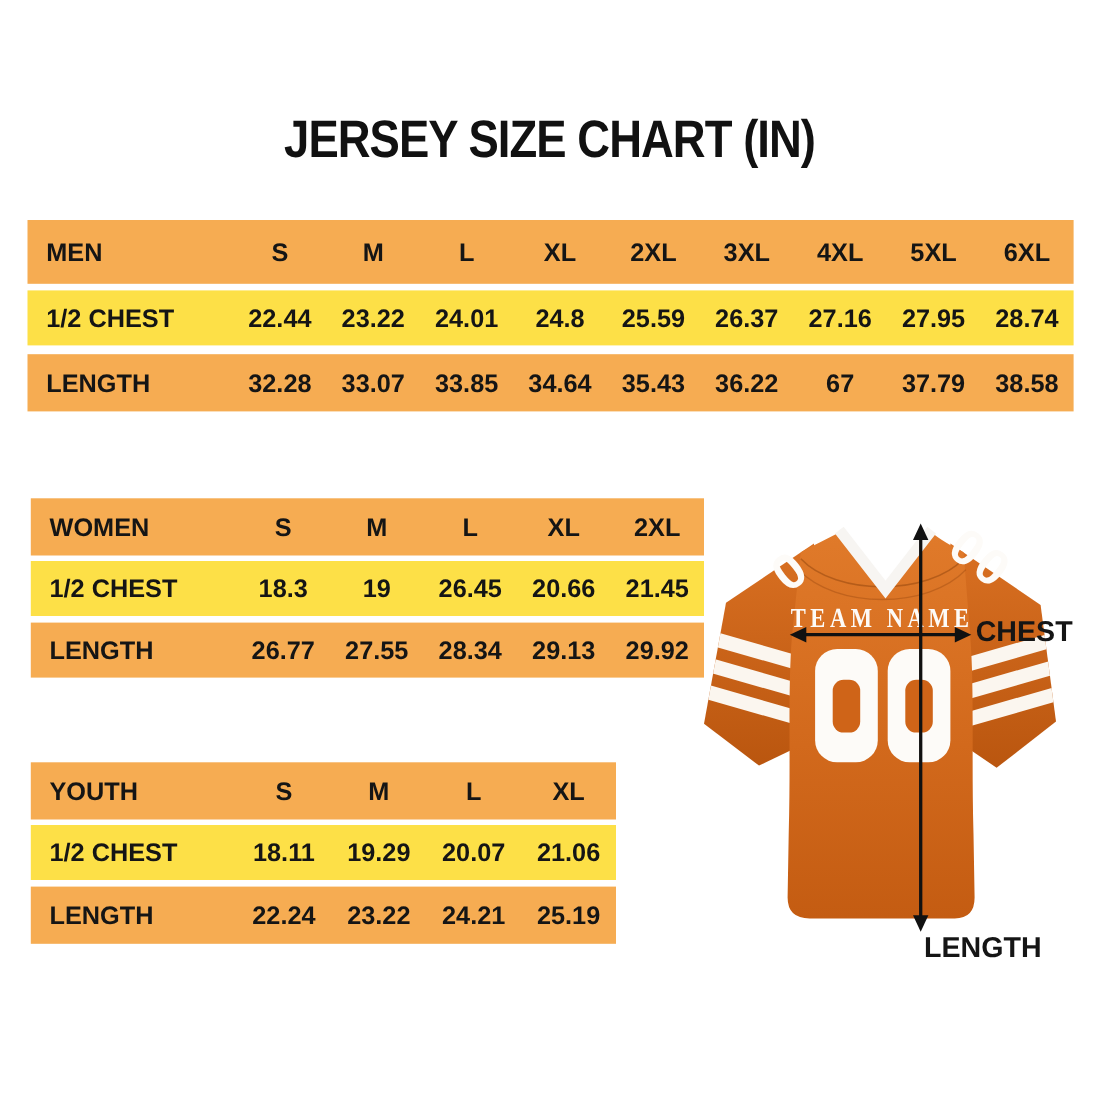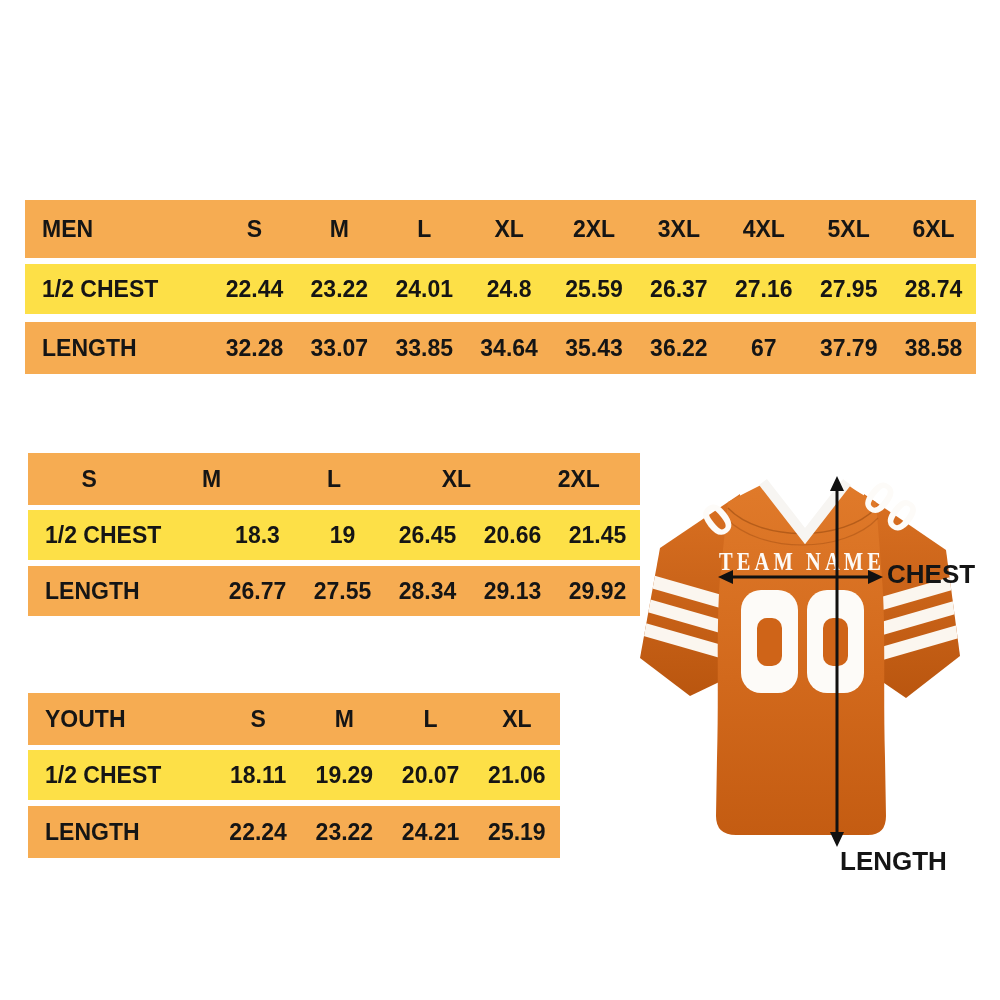--- a/index.html
+++ b/index.html
@@ -32,20 +32,21 @@
   .youth .alt{height:50px;margin-bottom:6px;}
   .youth .org{height:52px;}
   .jersey{position:absolute;left:630px;top:458px;width:360px;height:420px;}
   .ann{font-family:"Liberation Sans",sans-serif;font-weight:800;fill:#151515;}
 </style>
 </head>
 <body>
 
 <div class="page">
 
+  <div class="title"><span>JERSEY SIZE CHART (IN)</span></div>
 
   <div class="tbl men">
     <div class="trow hdr">
       <div class="c lbl">MEN</div>
       <div class="c">S</div>
       <div class="c">M</div>
       <div class="c">L</div>
       <div class="c">XL</div>
       <div class="c">2XL</div>
       <div class="c">3XL</div>
@@ -74,20 +75,21 @@
       <div class="c">35.43</div>
       <div class="c">36.22</div>
       <div class="c">67</div>
       <div class="c">37.79</div>
       <div class="c">38.58</div>
     </div>
   </div>
 
   <div class="tbl women">
     <div class="trow hdr">
+      <div class="c lbl">WOMEN</div>
       <div class="c">S</div>
       <div class="c">M</div>
       <div class="c">L</div>
       <div class="c">XL</div>
       <div class="c">2XL</div>
     </div>
     <div class="trow alt">
       <div class="c lbl">1/2 CHEST</div>
       <div class="c">18.3</div>
       <div class="c">19</div>

